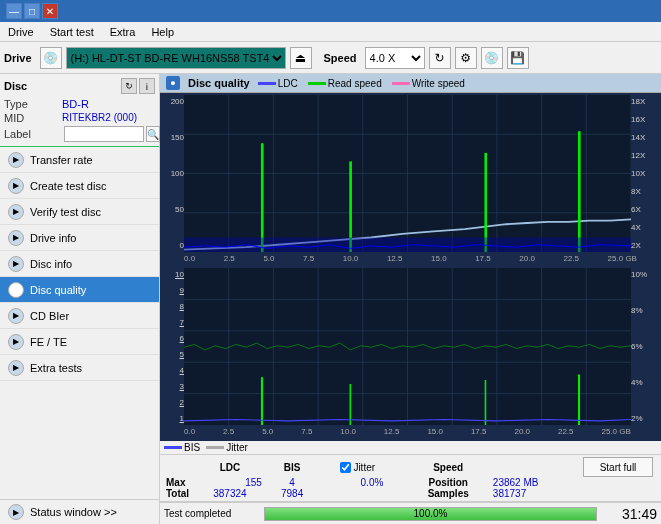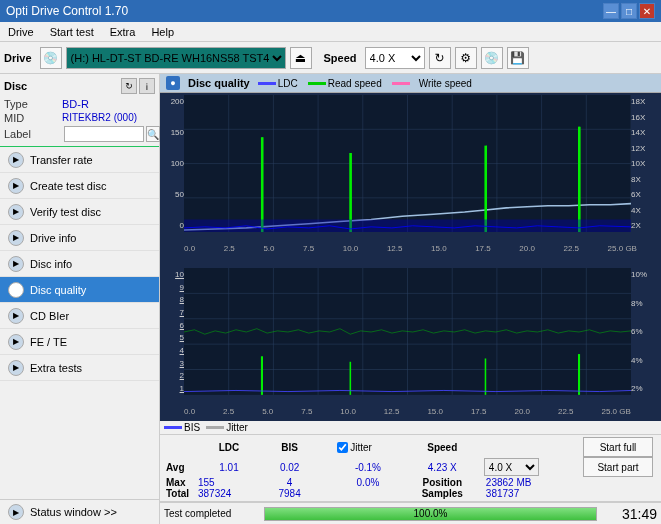--- a/index.html
+++ b/index.html
@@ -60,21 +60,20 @@
     .progress-bar-outer { flex: 1; height: 14px; background: #fff; border: 1px solid #aaa; position: relative; }
     .progress-bar-inner { height: 100%; background: linear-gradient(to bottom, #80e080, #40c040); width: 100%; }
     .progress-text { position: absolute; top: 0; left: 0; right: 0; bottom: 0; display: flex; align-items: center; justify-content: center; font-size: 10px; color: #000; }
     .status-text { font-size: 10px; color: #000; min-width: 80px; }
     .time-text { font-size: 14px; color: #000; min-width: 40px; text-align: right; }
   </style>
 </head>
 <body>
 
 <div class="titlebar">
-  <span>Opti Drive Control 1.70</span>
   <div class="titlebar-controls">
     <div class="titlebar-btn">—</div>
     <div class="titlebar-btn">□</div>
     <div class="titlebar-btn close">✕</div>
   </div>
 </div>
 
 <div class="menubar">
   <span class="menubar-item">Drive</span>
   <span class="menubar-item">Start test</span>
@@ -180,28 +179,28 @@
       <span style="font-weight:bold;font-size:11px;">Disc quality</span>
       <div style="display:flex;gap:10px;font-size:10px;">
         <div style="display:flex;align-items:center;gap:2px;">
           <div style="width:18px;height:3px;background:#4444ff;"></div>
           <span>LDC</span>
         </div>
         <div style="display:flex;align-items:center;gap:2px;">
           <div style="width:18px;height:3px;background:#00cc00;"></div>
           <span>Read speed</span>
         </div>
-        <div style="display:flex;align-items:center;gap:9px;">
+        <div style="display:flex;align-items:center;gap:2px;">
           <div style="width:18px;height:3px;background:#ff69b4;"></div>
           <span>Write speed</span>
         </div>
       </div>
     </div>
 
-    <div style="flex:1;display:flex;flex-direction:column;background:#1a2a4a;padding:2px;gap:12px;overflow:hidden;">
+    <div style="flex:1;display:flex;flex-direction:column;background:#1a2a4a;padding:2px;gap:2px;overflow:hidden;">
 
       <div style="flex:1;position:relative;display:flex;">
 
         <div style="width:22px;display:flex;flex-direction:column;justify-content:space-between;padding:2px 0;font-size:8px;color:#ccc;text-align:right;flex-shrink:0;">
           <span>200</span>
             <span>150</span>
             <span>100</span>
             <span>50</span>
             <span>0</span>
         </div>
@@ -366,48 +365,32 @@
             </td>
             <td style="text-align:center;font-weight:bold;padding:0 4px;">Speed</td>
             <td style="flex:1;"></td>
             <td style="text-align:right;padding:0 4px;width:80px;">
               <button class="start-btn">Start full</button>
             </td>
           </tr>
         </thead>
         <tbody>
           <tr>
-            <td style="font-weight:bold;padding:0 2px;">Avg</td>
-            <td style="text-align:center;color:#0000cc;padding:0 4px;">1.01</td>
-            <td style="text-align:center;color:#0000cc;padding:0 4px;">0.02</td>
-            <td></td>
-            <td style="text-align:center;color:#0000cc;padding:0 2px;">-0.1%</td>
-            <td style="text-align:center;color:#0000cc;padding:0 4px;">4.23 X</td>
-            <td>
-              <select style="height:18px;font-size:10px;width:55px;border:1px solid #aaa;">
-                <option>4.0 X</option>
-              </select>
-            </td>
-            <td style="text-align:right;padding:0 4px;">
-              <button class="start-btn">Start part</button>
-            </td>
-          </tr>
-          <tr>
             <td style="font-weight:bold;padding:0 2px;">Max</td>
-            <td style="text-align:left;color:#0000cc;padding:0 4px;">155</td>
+            <td style="text-align:right;color:#0000cc;padding:0 4px;">155</td>
             <td style="text-align:center;color:#0000cc;padding:0 4px;">4</td>
             <td></td>
             <td style="text-align:center;color:#0000cc;padding:0 2px;">0.0%</td>
             <td style="text-align:center;font-weight:bold;padding:0 4px;">Position</td>
             <td style="color:#0000cc;padding:0 2px;">23862 MB</td>
             <td></td>
           </tr>
           <tr>
             <td style="font-weight:bold;padding:0 2px;">Total</td>
-            <td style="text-align:left;color:#0000cc;padding:0 4px;margin-top:32px;">387324</td>
+            <td style="text-align:center;color:#0000cc;padding:0 4px;margin-top:32px;">387324</td>
             <td style="text-align:center;color:#0000cc;padding:0 4px;">7984</td>
             <td></td>
             <td></td>
             <td style="text-align:center;font-weight:bold;padding:0 4px;">Samples</td>
             <td style="color:#0000cc;padding:0 2px;">381737</td>
             <td></td>
           </tr>
         </tbody>
       </table>
     </div>

